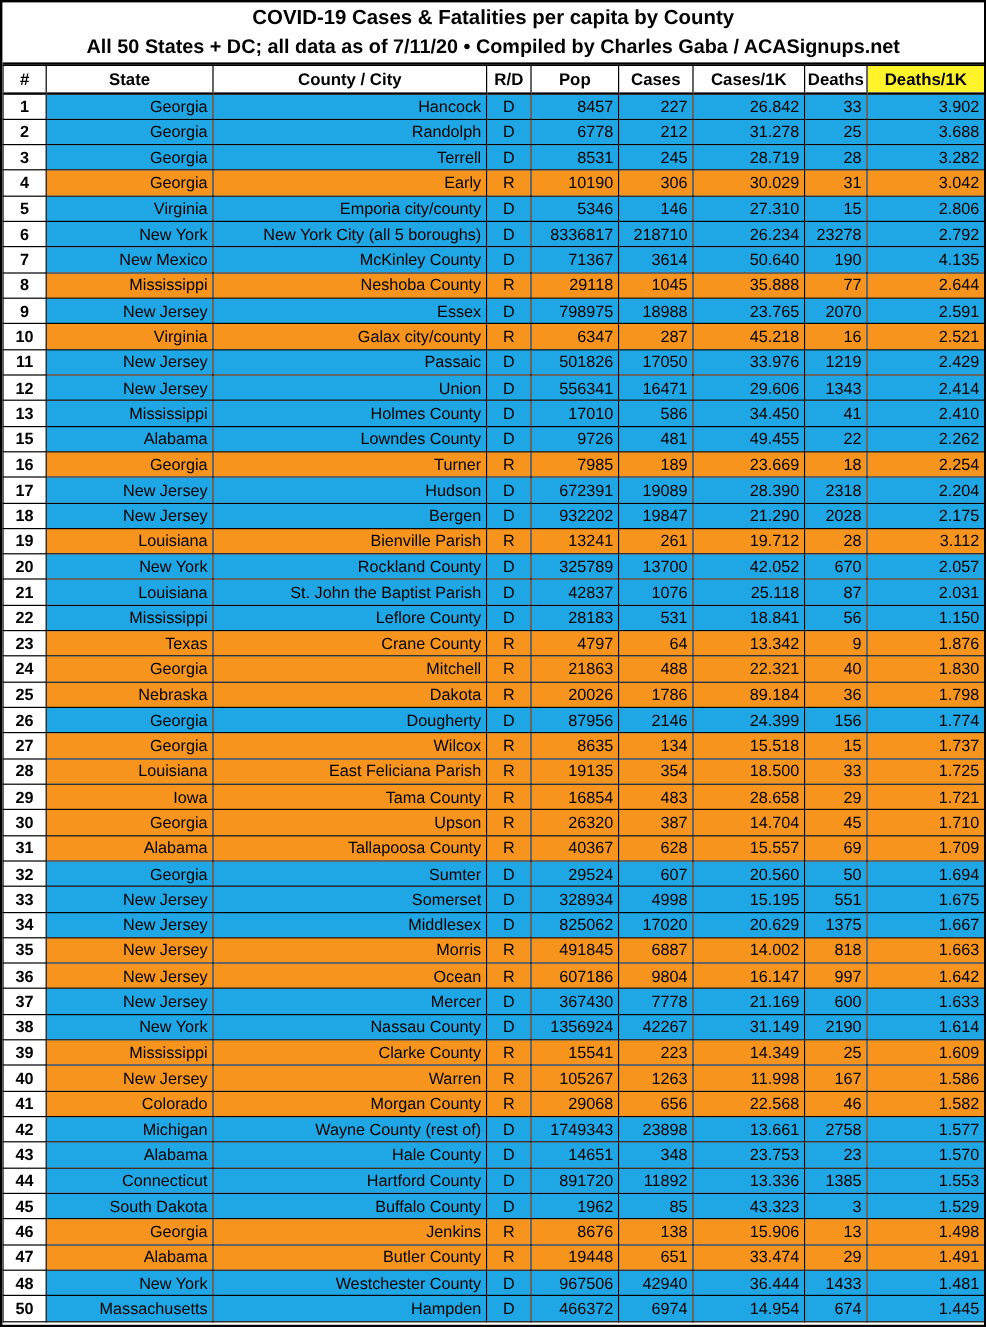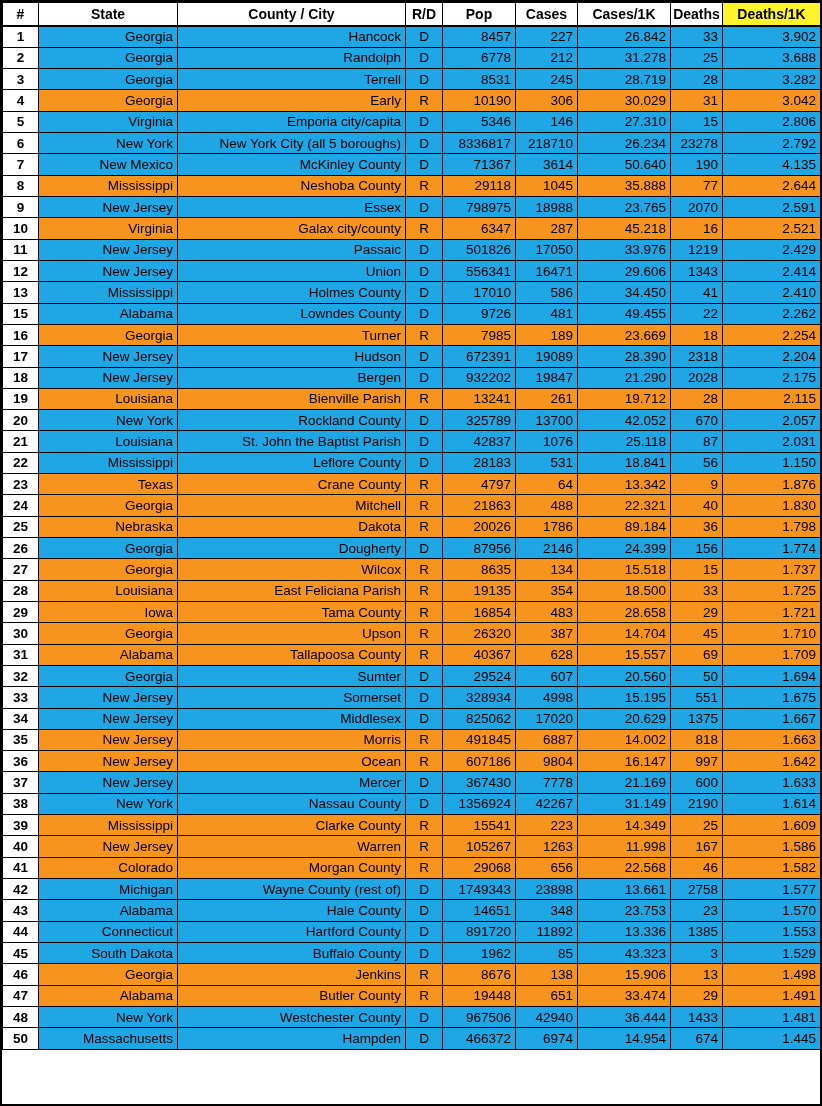--- a/index.html
+++ b/index.html
@@ -33,20 +33,24 @@
   td.rank{font-weight:700;text-align:center;background:#fff;padding:0 1px;}
   td.a-r{text-align:right;}
   td.a-c{text-align:center;}
   tr.dem td:not(.rank){background:var(--dem,#1FA6E4);}
   tr.rep td:not(.rank){background:var(--rep,#F7941E);}
 </style>
 </head>
 <body>
 
 <div class="wrap">
+  <div class="titlebox">
+    <div class="title">COVID-19 Cases &amp; Fatalities per capita by County</div>
+    <div class="subtitle">All 50 States + DC; all data as of 7/11/20  • Compiled by Charles Gaba / ACASignups.net</div>
+  </div>
   <table>
     <colgroup>
       <col style="width:36px">
         <col style="width:139px">
         <col style="width:228px">
       <col style="width:37px">
         <col style="width:73px">
         <col style="width:62px">
       <col style="width:93px">
         <col style="width:52px">
@@ -106,21 +110,21 @@
           <td class="a-c">R</td>
           <td class="a-r">10190</td>
           <td class="a-r">306</td>
           <td class="a-r">30.029</td>
           <td class="a-r">31</td>
           <td class="a-r">3.042</td>
         </tr>
         <tr class="dem">
           <td class="rank">5</td>
           <td class="a-r">Virginia</td>
-          <td class="a-r">Emporia city/capita</td>
+          <td class="a-r">Emporia city/county</td>
           <td class="a-c">D</td>
           <td class="a-r">5346</td>
           <td class="a-r">146</td>
           <td class="a-r">27.310</td>
           <td class="a-r">15</td>
           <td class="a-r">2.806</td>
         </tr>
         <tr class="dem">
           <td class="rank">6</td>
           <td class="a-r">New York</td>
@@ -255,21 +259,21 @@
         </tr>
         <tr class="rep">
           <td class="rank">19</td>
           <td class="a-r">Louisiana</td>
           <td class="a-r">Bienville Parish</td>
           <td class="a-c">R</td>
           <td class="a-r">13241</td>
           <td class="a-r">261</td>
           <td class="a-r">19.712</td>
           <td class="a-r">28</td>
-          <td class="a-r">2.115</td>
+          <td class="a-r">3.112</td>
         </tr>
         <tr class="dem">
           <td class="rank">20</td>
           <td class="a-r">New York</td>
           <td class="a-r">Rockland County</td>
           <td class="a-c">D</td>
           <td class="a-r">325789</td>
           <td class="a-r">13700</td>
           <td class="a-r">42.052</td>
           <td class="a-r">670</td>

